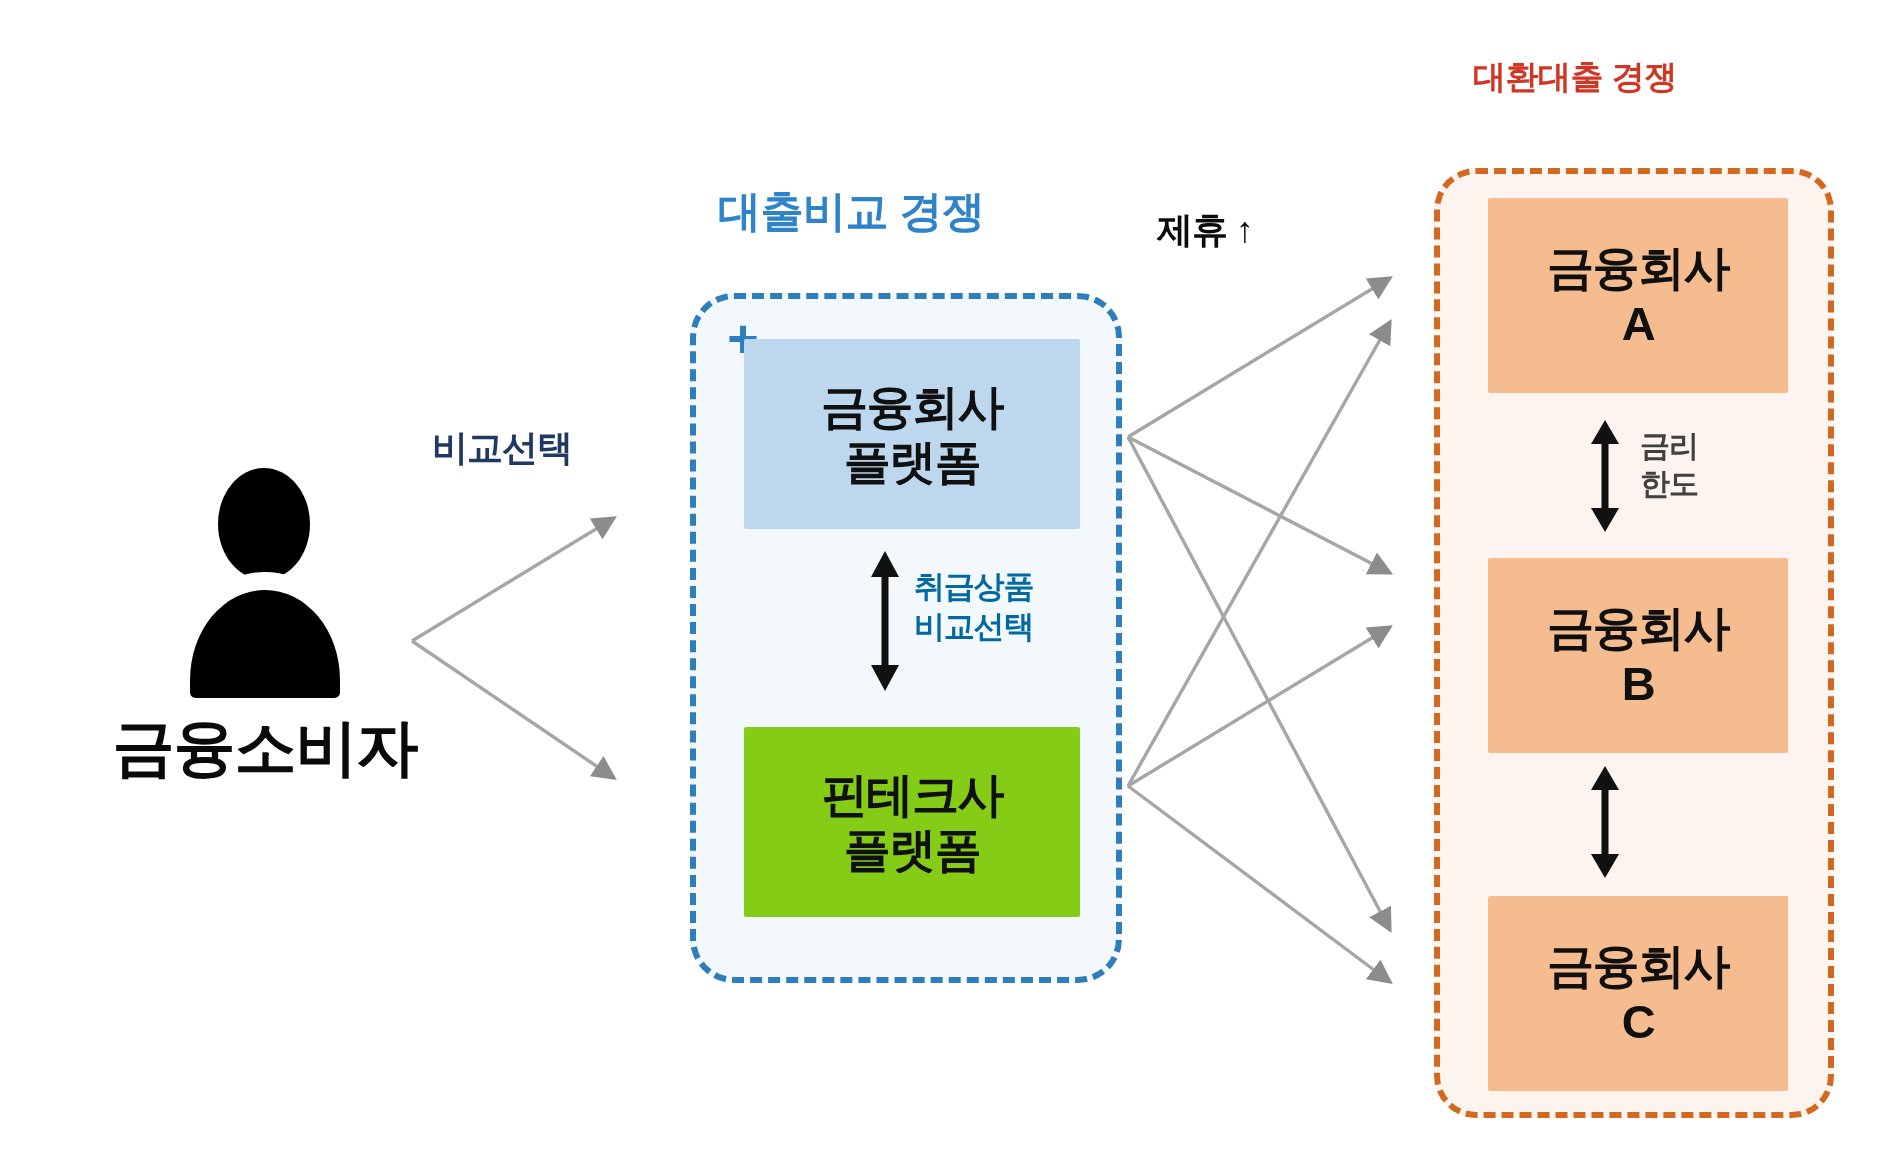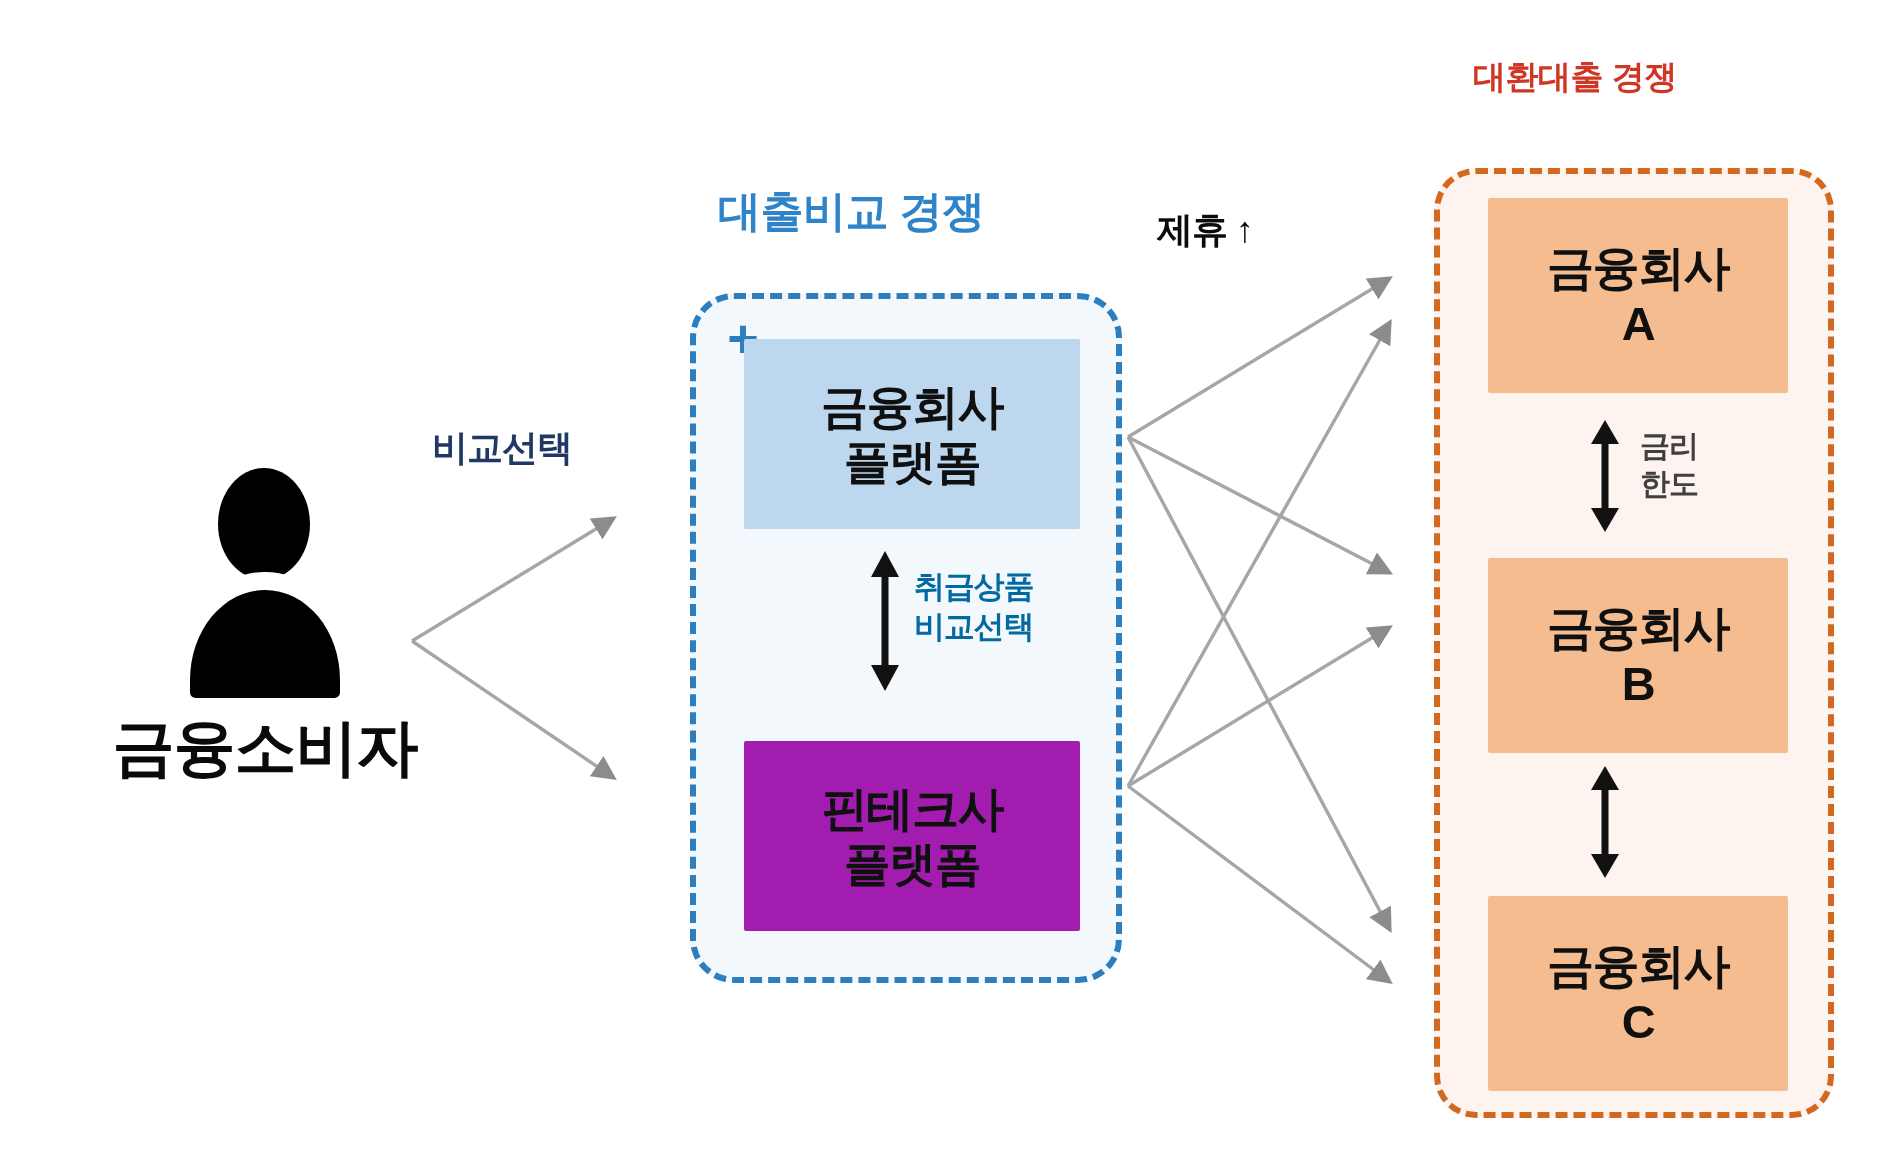--- a/index.html
+++ b/index.html
@@ -140,22 +140,22 @@
     flex-direction: column;
     align-items: center;
     justify-content: center;
     border-radius: 2px;
   }
   #box-fincorp-platform {
     top: 40px;
     background: #bdd7ee;
   }
   #box-fintech-platform {
-    top: 442px;
-    background: #a21caf;
+    top: 428px;
+    background: #84cc16;
   }
   .plat-box .line {
     font-size: 47px;
     font-weight: bold;
     color: #101010;
     letter-spacing: -1.5px;
     line-height: 1.18;
   }
   #plus-badge {
     position: absolute;

